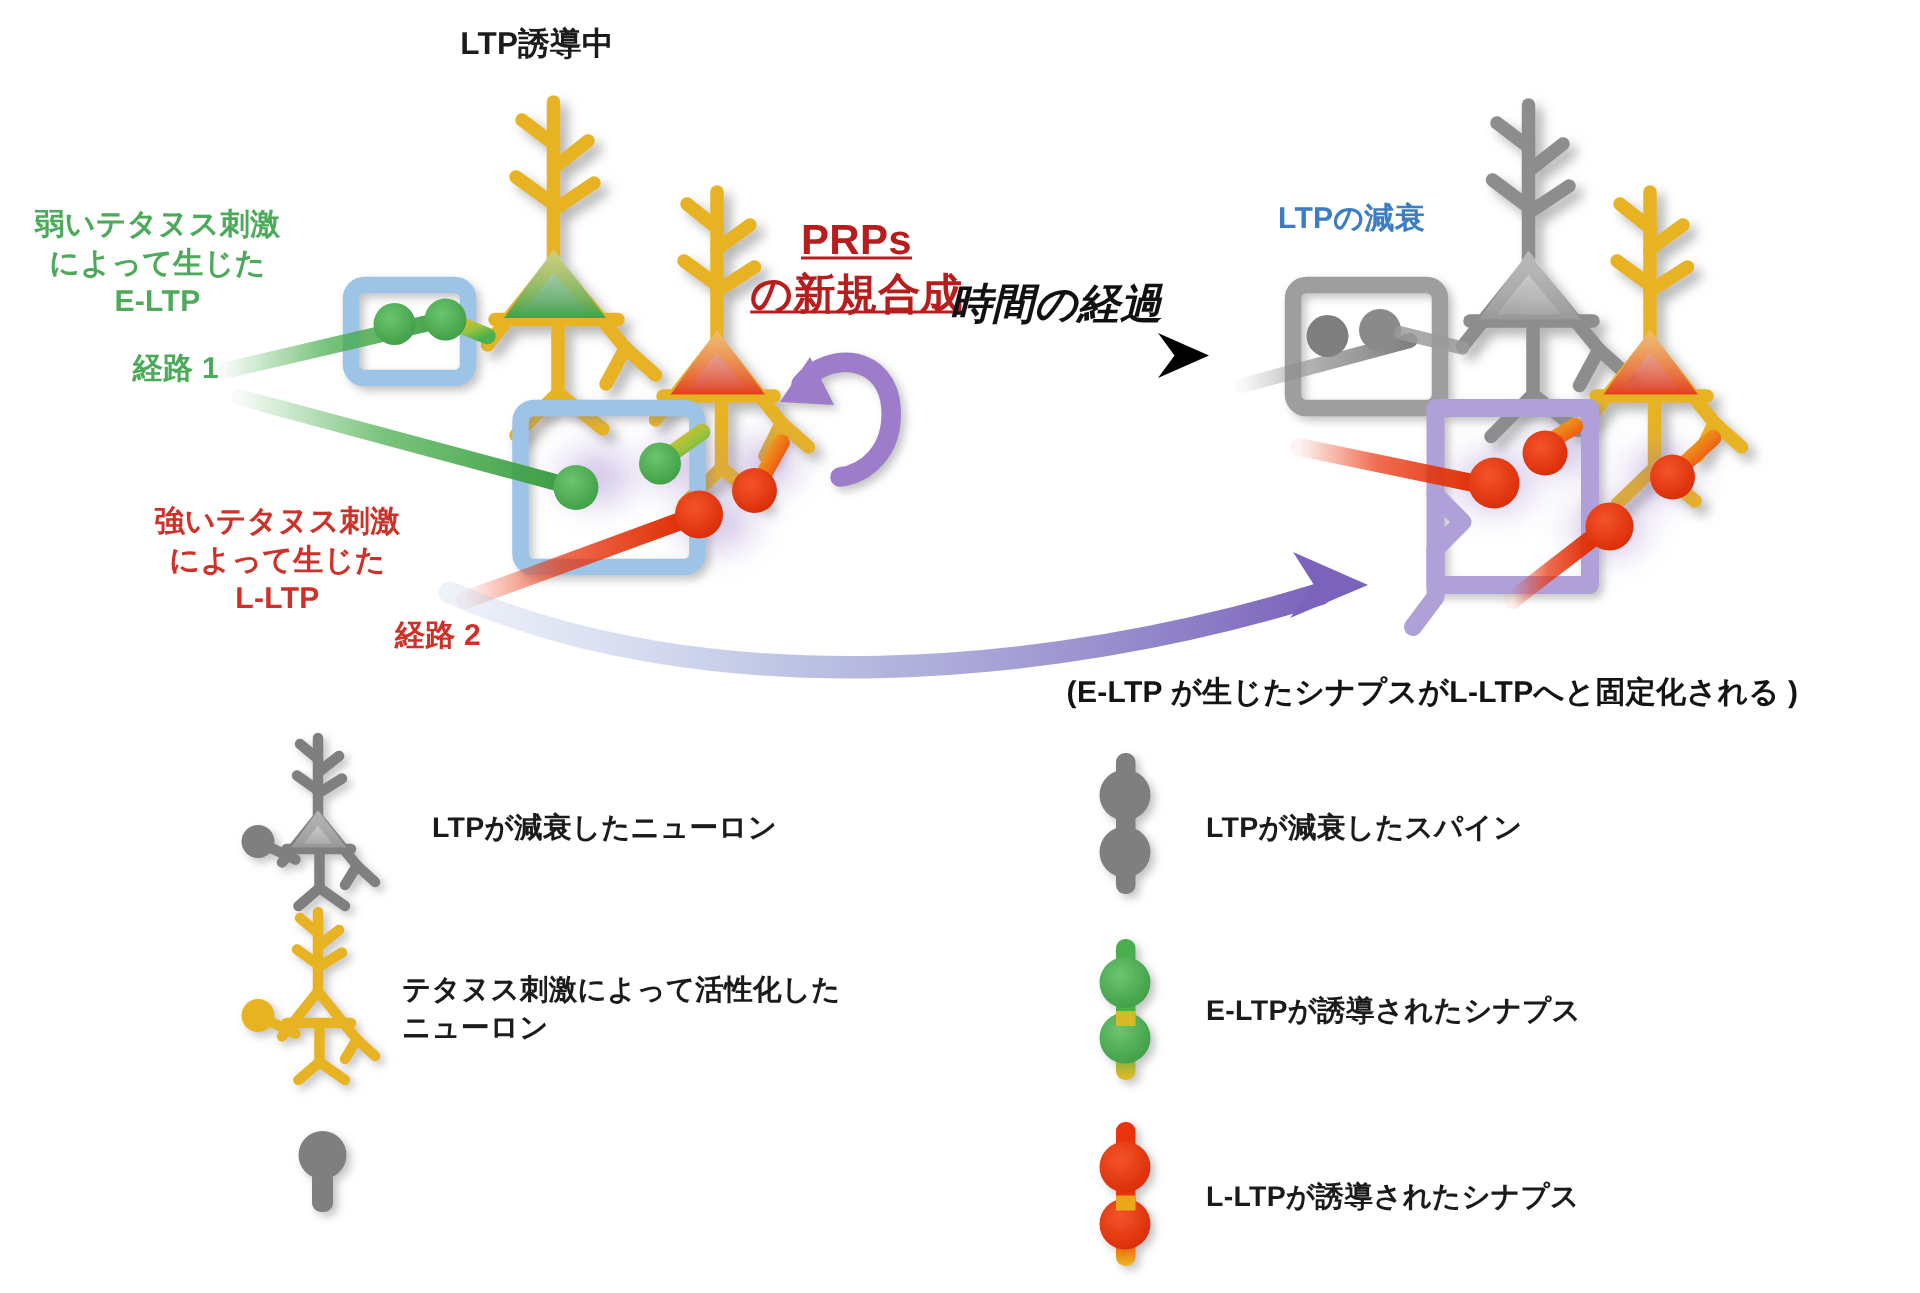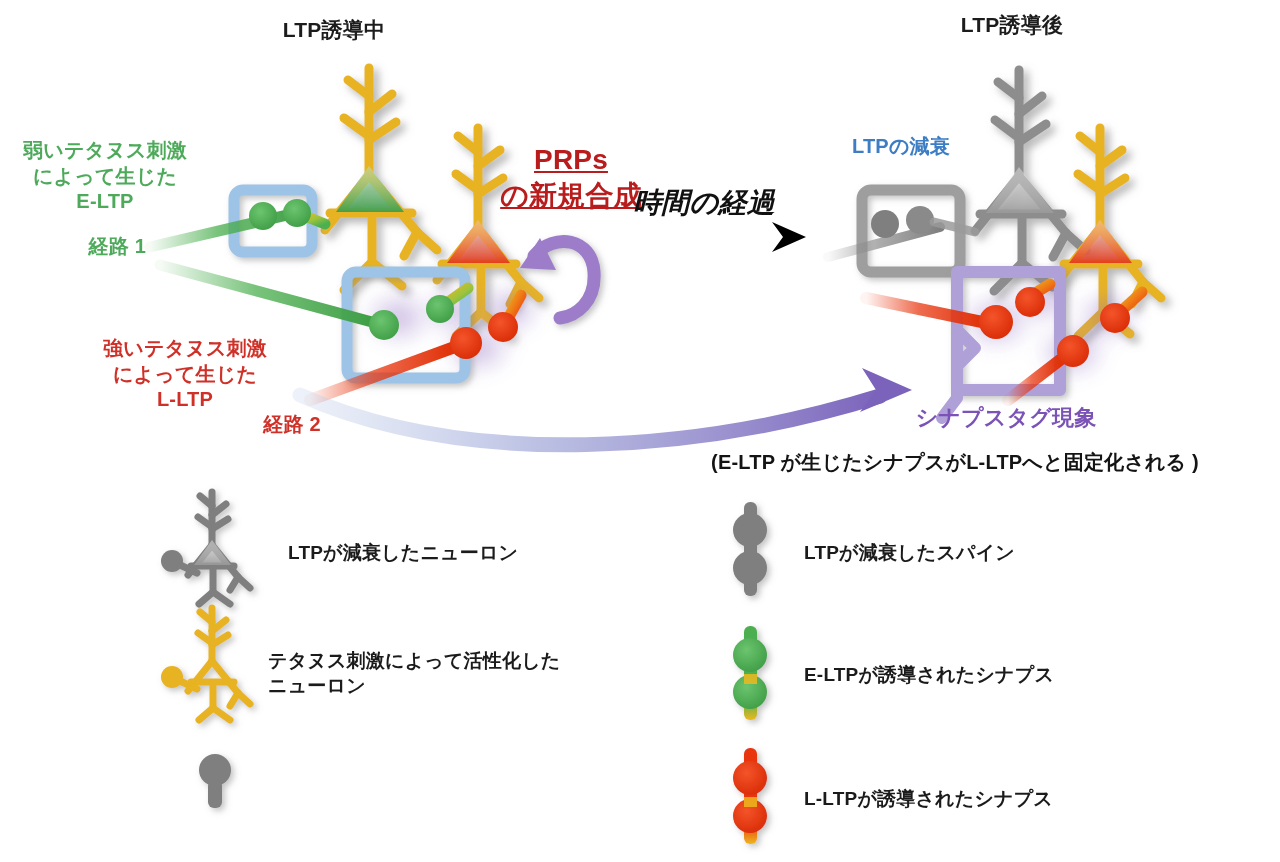--- a/index.html
+++ b/index.html
@@ -357,44 +357,42 @@
     </g>
 
     <g filter="url(#lightshadow)">
       <rect x="744" y="748" width="13" height="96" rx="6" fill="url(#legRedStalk)"></rect>
       <circle cx="750" cy="778" r="17" fill="url(#spineRedG)"></circle>
       <circle cx="750" cy="816" r="17" fill="url(#spineRedG)"></circle>
       <rect x="744" y="797" width="13" height="10" fill="#edb81f" opacity="0.85"></rect>
     </g>
   </svg>
 
-  <div class="lbl center title" style="left:244px; top:17px; width:180px;">LTP誘導中</div>
-
-  <div class="lbl center title" style="left:912px; top:12px; width:200px;">LTP誘導後</div>
+  <div class="lbl center title" style="left:268px; top:17px; width:180px;">LTP誘導中</div>
+
 
   <div class="lbl center green-txt" style="left:0px; top:138px; width:210px;">弱いテタヌス刺激
 によって生じた
 E-LTP</div>
 
   <div class="lbl center green-txt" style="left:16px; top:234px; width:130px;text-align:right;">経路 1</div>
 
   <div class="lbl center red-txt" style="left:62px; top:336px; width:246px;">強いテタヌス刺激
 によって生じた
 L-LTP</div>
 
   <div class="lbl center red-txt" style="left:232px; top:412px; width:120px;">経路 2</div>
 
   <div class="lbl center purple-txt" style="left:496px; top:142px; width:150px;">PRPs
 の新規合成</div>
 
   <div class="lbl center time-txt" style="left:614px; top:185px; width:180px;">時間の経過</div>
 
   <div class="lbl left blue-txt" style="left:852px; top:134px; width:180px;">LTPの減衰</div>
 
-  <div class="lbl center violet-txt" style="left:856px; top:404px; width:300px;">シナプスタグ現象</div>
 
   <div class="lbl center caption-txt" style="left:630px; top:450px; width:650px;">(E-LTP が生じたシナプスがL-LTPへと固定化される )</div>
 
   <div class="lbl left legend-txt" style="left:288px; top:540px; width:330px;">LTPが減衰したニューロン</div>
 
   <div class="lbl left legend-txt" style="left:268px; top:648px; width:400px;">テタヌス刺激によって活性化した
 ニューロン</div>
 
 
   <div class="lbl left legend-txt" style="left:804px; top:540px; width:380px;">LTPが減衰したスパイン</div>

